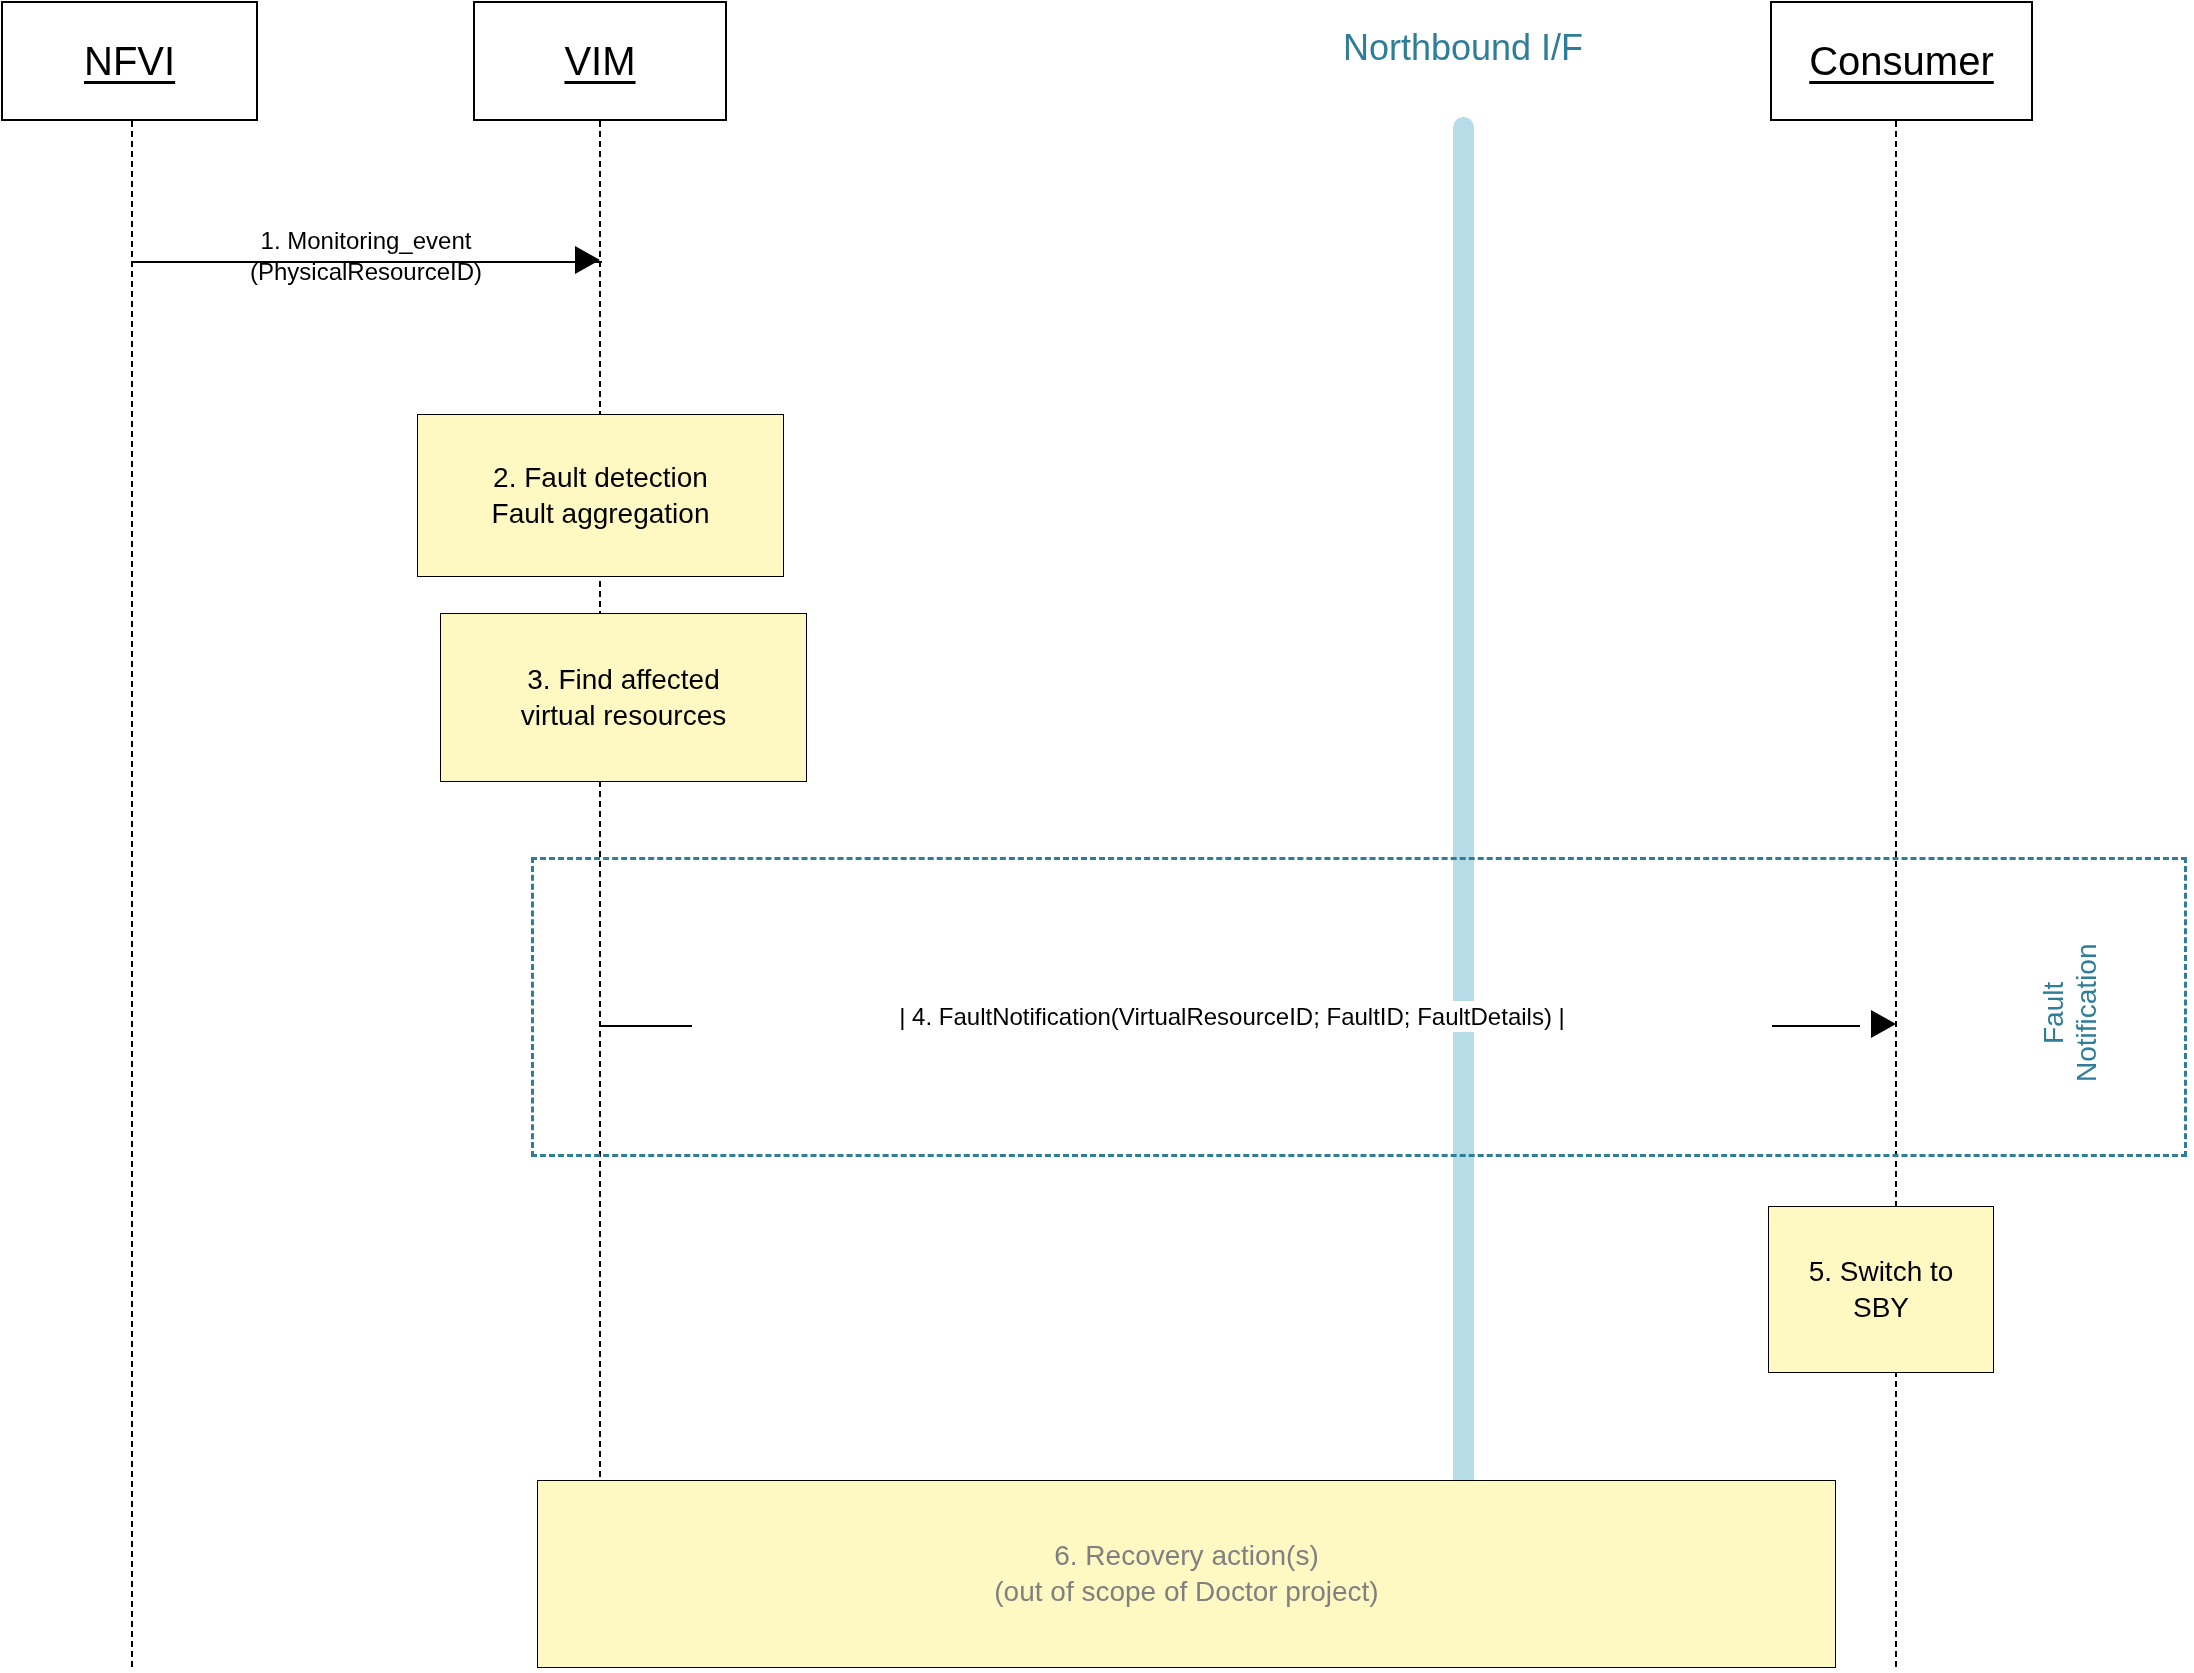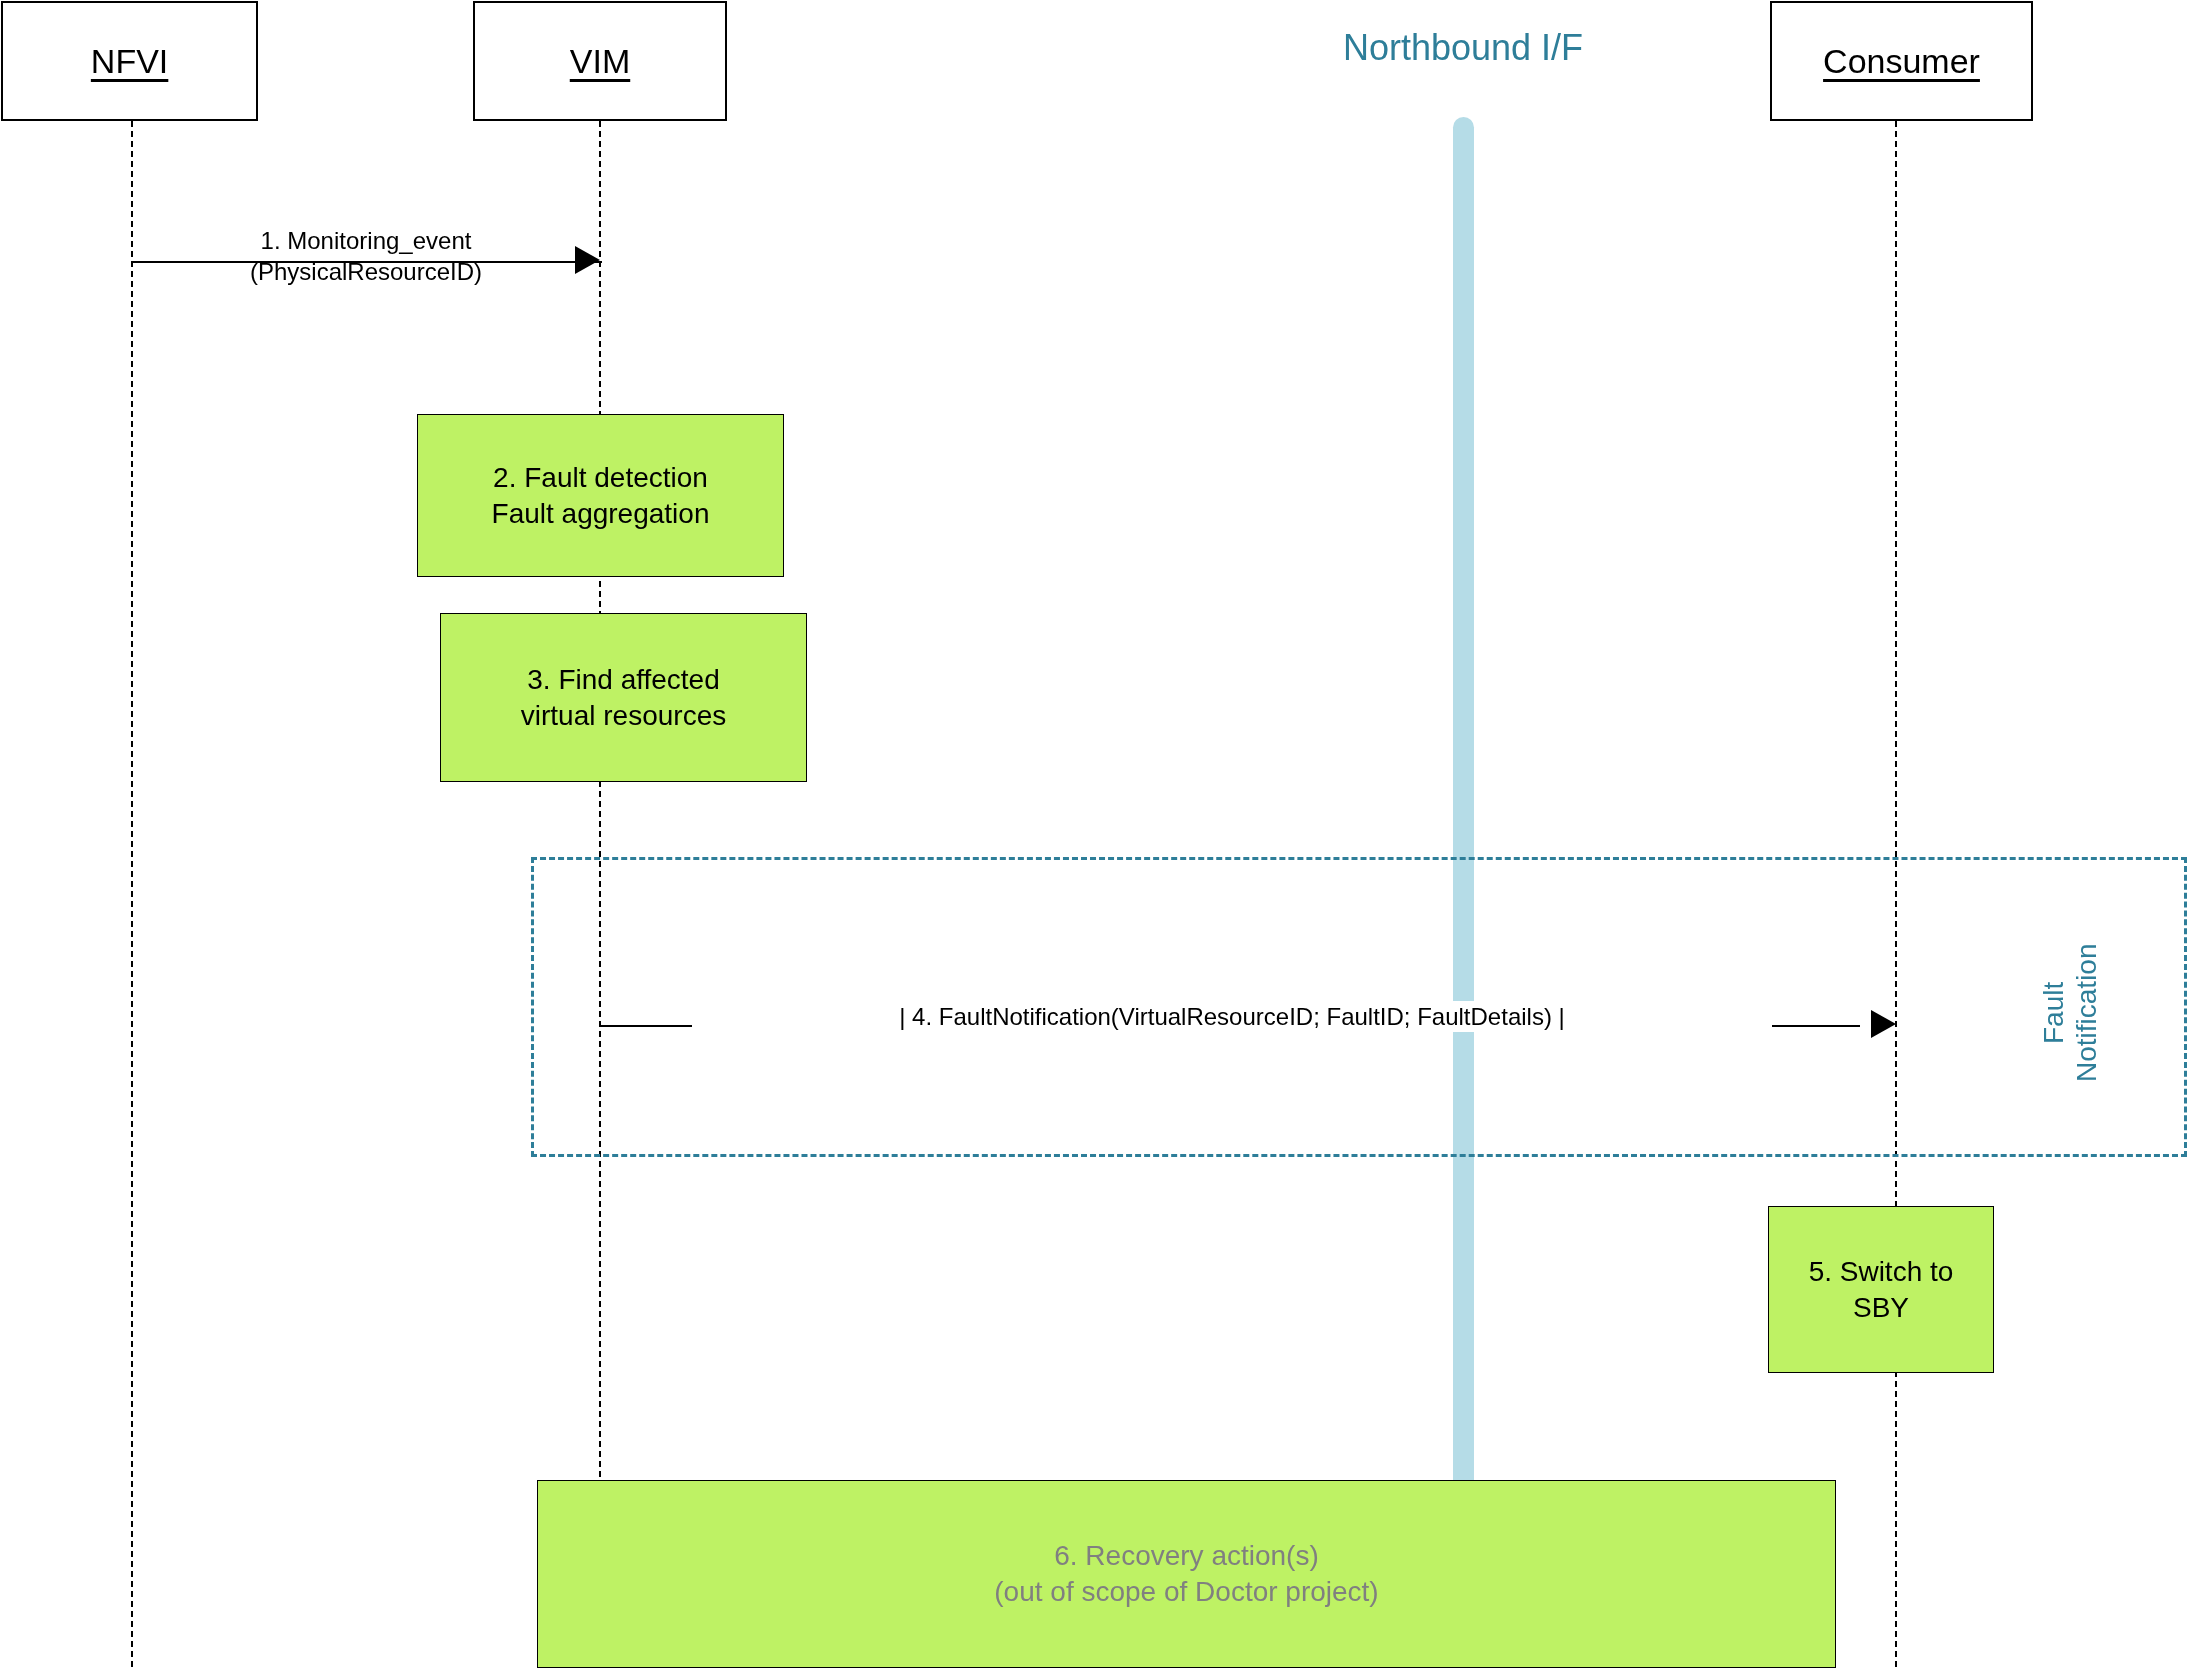--- a/index.html
+++ b/index.html
@@ -12,21 +12,21 @@
   }
   
   .actor-box{
     position:absolute;
     box-sizing:border-box;
     border:2.8px solid #000000;
     background:#ffffff;
     display:flex;align-items:center;justify-content:center;
   }
   .actor-label{
-    font-size:34px;
+    font-size:40px;
     color:#000000;
     text-decoration:underline;
     text-underline-offset:5.6px;
     text-decoration-thickness:2.8px;
     white-space:nowrap;
   }
   
   .lifeline{
     position:absolute;
     width:0;
@@ -43,21 +43,21 @@
   .nb-bar{
     position:absolute;
     background:#B5DCE7;
     border-radius:11.3px;
   }
   
   .act-box{
     position:absolute;
     box-sizing:border-box;
     border:1.7px solid #000000;
-    background:#bef264;
+    background:#fef9c3;
     display:flex;flex-direction:column;
     align-items:center;justify-content:center;
     text-align:center;
   }
   .act-line{
     font-size:28px;
     line-height:1.28;
     color:#000000;
     white-space:nowrap;
   }

